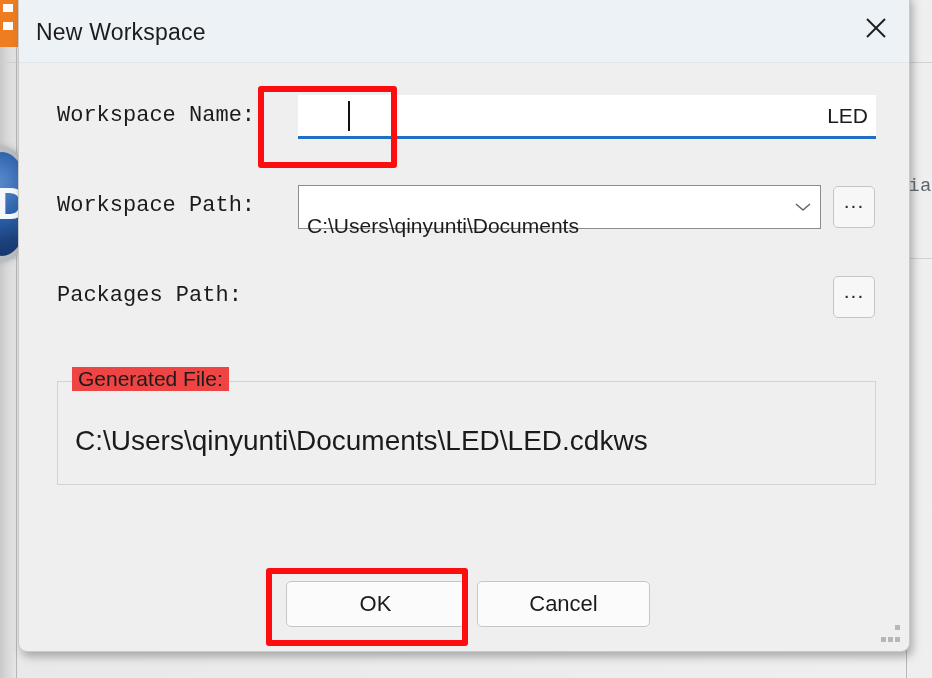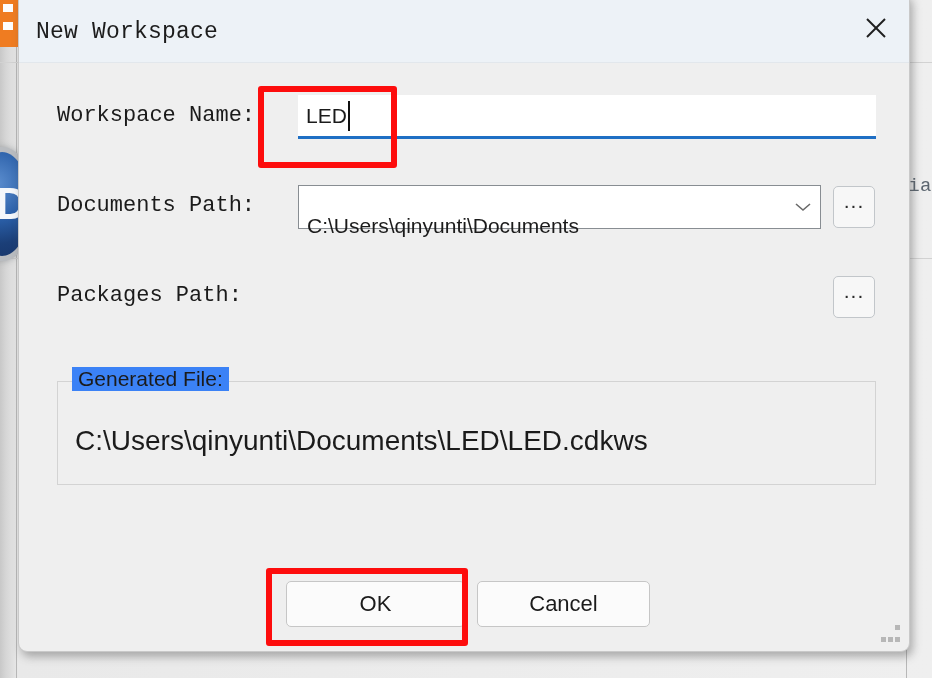--- a/index.html
+++ b/index.html
@@ -97,21 +97,21 @@
     width: 100%; height: 70px;
     background: #edf2f7;
     border-bottom: 1px solid #e2e7ec;
     box-sizing: border-box;
   }
   #dialog-title {
     position: absolute;
     left: 17px; top: 26px;
     font-size: 23px;
     color: #1c1c1c;
-    font-family: Liberation Mono, monospace;
+    font-family: Liberation Sans, sans-serif;
     letter-spacing: 0.2px;
   }
   #close-button {
     position: absolute;
     right: 10px; top: 12px;
     width: 46px; height: 46px;
     display: flex;
     align-items: center;
     justify-content: center;
     cursor: pointer;
@@ -155,20 +155,21 @@
     height: 44px;
     background: #ffffff;
     border: none;
     border-bottom: 3px solid #1f6fc4;
     box-sizing: border-box;
     font-size: 21px;
     color: #1b1b1b;
     padding: 0 8px;
     outline: none;
     font-family: "Liberation Sans", sans-serif;
+    text-align: right;
   }
   #name-caret {
     position: absolute;
     left: 329px;
     top: 6px;
     width: 2px;
     height: 30px;
     background: #101010;
   }
 
@@ -260,21 +261,21 @@
     height: 104px;
     border: 1px solid #d3d3d3;
     box-sizing: border-box;
     background: transparent;
   }
   #generated-file-legend {
     position: absolute;
     left: 14px;
     top: -15px;
     padding: 0 6px;
-    background: #3b82f6;
+    background: #ef4444;
     font-size: 21px;
     color: #1b1b1b;
     white-space: nowrap;
     font-family: "Liberation Sans", sans-serif;
   }
   #generated-file-path {
     position: absolute;
     left: 17px;
     top: 43px;
     font-size: 28px;
@@ -393,21 +394,21 @@
 
   <div id="dialog-body">
 
     <div class="form-row row-name">
       <div class="field-label">Workspace Name:</div>
       <input id="workspace-name-input" type="text" value="LED" style="">
       <div id="name-caret"></div>
     </div>
 
     <div class="form-row row-wpath">
-      <div class="field-label">Documents Path:</div>
+      <div class="field-label">Workspace Path:</div>
       <div class="combo-box">
         <span class="combo-value">C:\Users\qinyunti\Documents</span>
         <span class="combo-arrow">
           <svg width="20" height="12" viewBox="0 0 20 12">
             <polyline points="3,3 10,9 17,3" fill="none" stroke="#6a6a6a" stroke-width="1.6"></polyline>
           </svg>
         </span>
       </div>
       <div class="browse-button">
         <span class="browse-dots">...</span>

